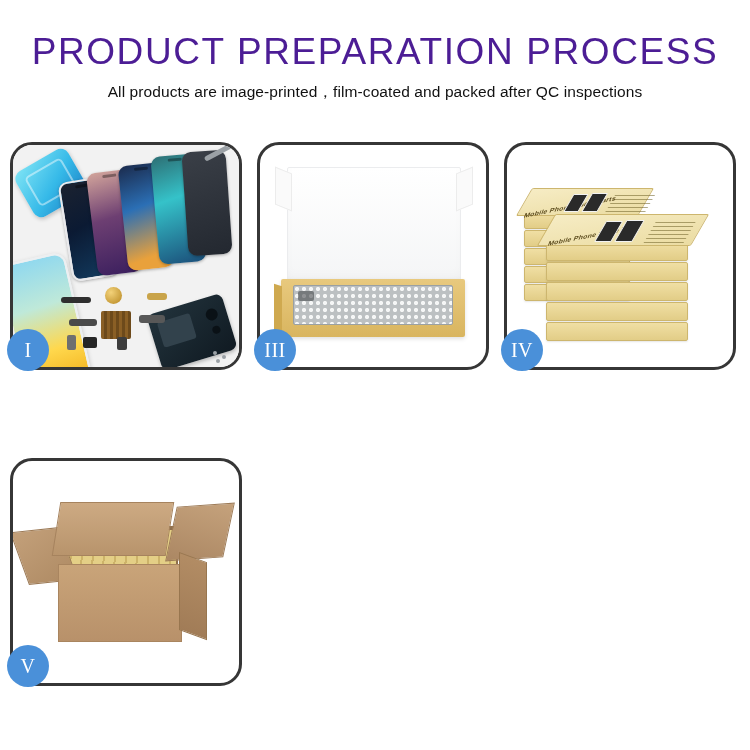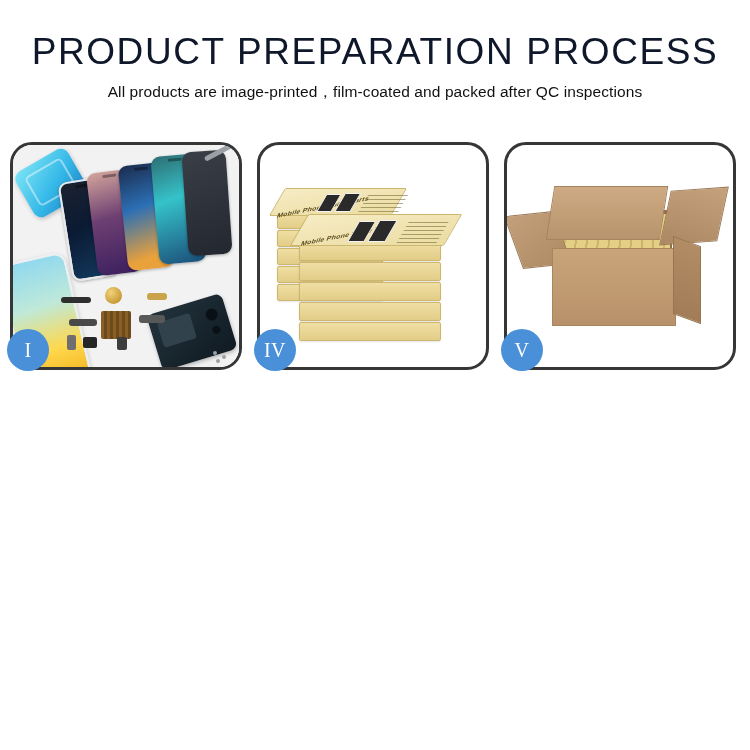--- a/index.html
+++ b/index.html
@@ -4,21 +4,21 @@
 <style>
   html,body{margin:0;padding:0;}
   body{
     width:750px;height:750px;background:#ffffff;
     font-family:"Liberation Sans","DejaVu Sans",sans-serif;
     overflow:hidden;position:relative;
   }
   .header{text-align:center;padding-top:30px;}
   .title{
     font-size:37px;line-height:44px;letter-spacing:1.6px;
-    color:#0f172a;font-weight:400;white-space:nowrap;
+    color:#4c1d95;font-weight:400;white-space:nowrap;
     font-family:"Liberation Sans","DejaVu Sans",sans-serif;
   }
   .subtitle{
     font-size:15.5px;line-height:22px;color:#111111;margin-top:7px;
     letter-spacing:.1px;white-space:nowrap;
   }
   .grid{
     position:absolute;left:10px;top:142px;width:730px;
     display:grid;grid-template-columns:232px 232px 232px;
     grid-template-rows:228px 228px;column-gap:15px;row-gap:88px;
@@ -207,20 +207,31 @@
       <span class="screws">
         <span style="left:0;top:0"></span>
           <span style="left:9px;top:4px"></span>
           <span style="left:3px;top:8px"></span>
       </span>
     </div>
     <div class="badge">I</div>
   </div>
 
 
+  <div class="panel">
+    <div class="panel-inner">
+      <div class="p3wrap">
+        <div class="lid"></div>
+        <div class="tray">
+          <div class="inner-screen"></div>
+        </div>
+      </div>
+    </div>
+    <div class="badge">III</div>
+  </div>
 
   <div class="panel">
     <div class="panel-inner">
       <div class="stack">
 
         <div class="sb" style="left:2px;top:44px;width:104px;height:15px;"></div>
         <div class="sb" style="left:2px;top:62px;width:104px;height:15px;"></div>
         <div class="sb" style="left:2px;top:80px;width:104px;height:15px;"></div>
         <div class="sb" style="left:2px;top:98px;width:104px;height:15px;"></div>
         <div class="sb" style="left:2px;top:116px;width:104px;height:15px;"></div>

